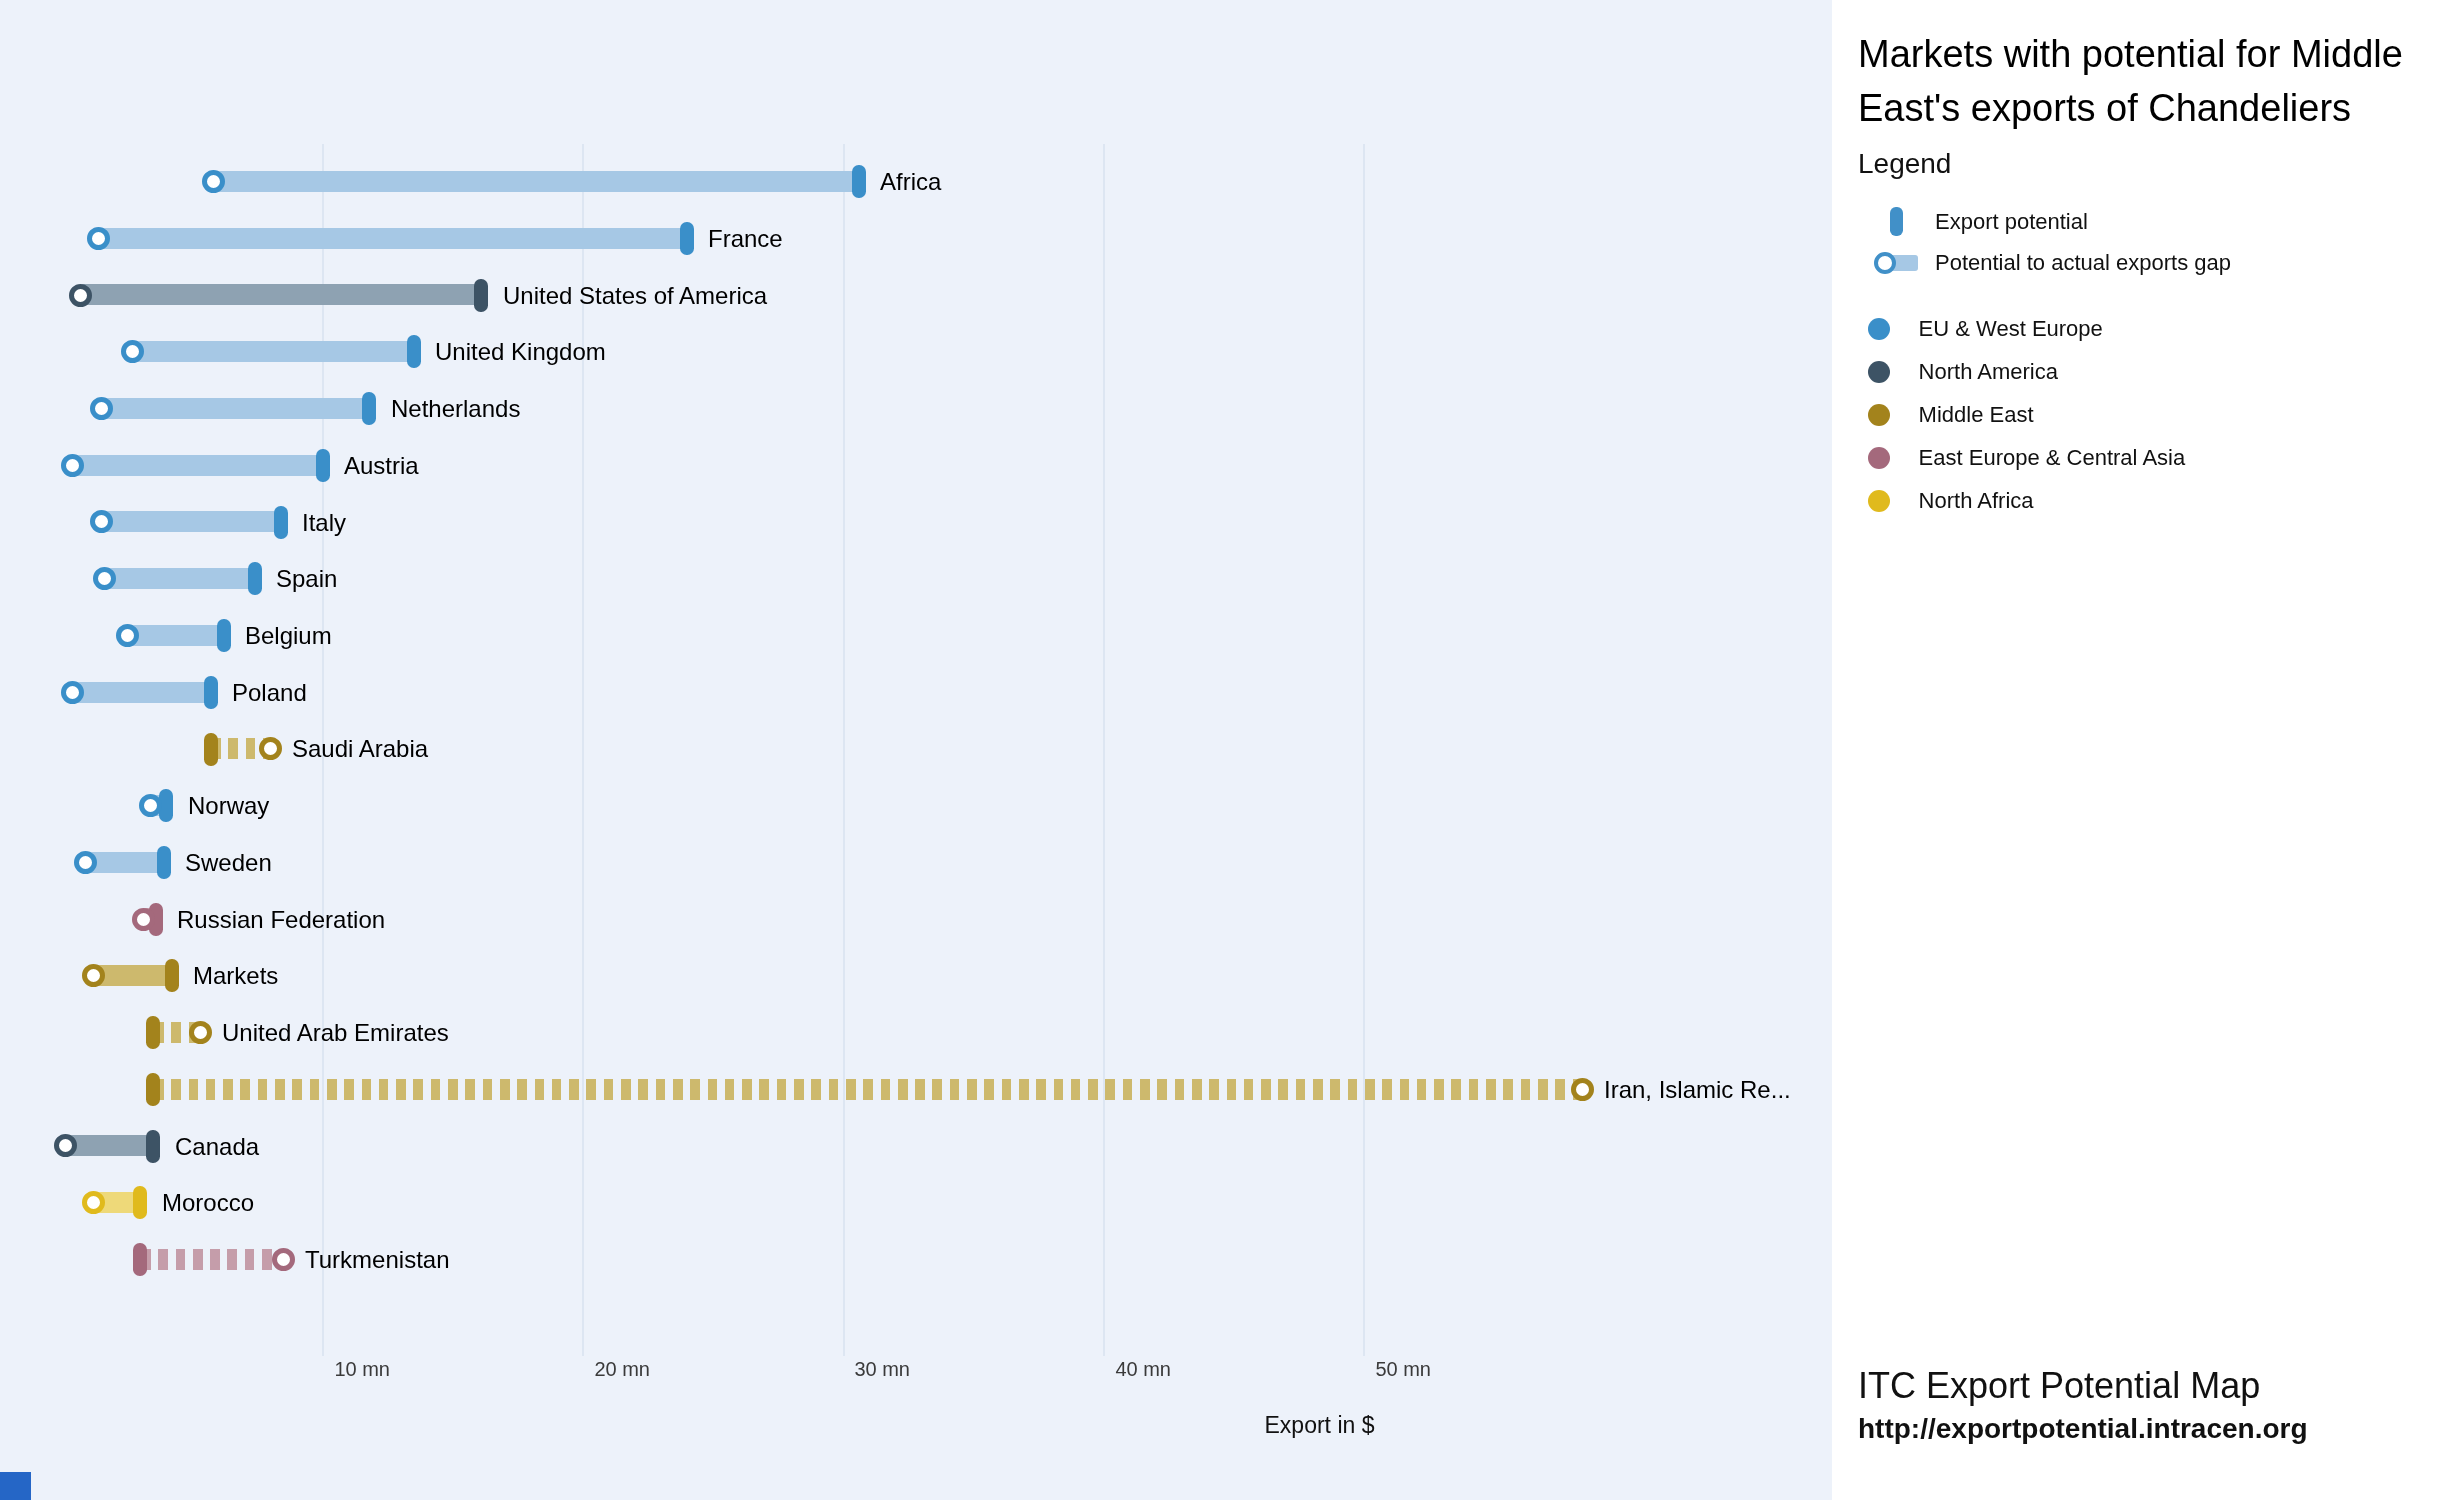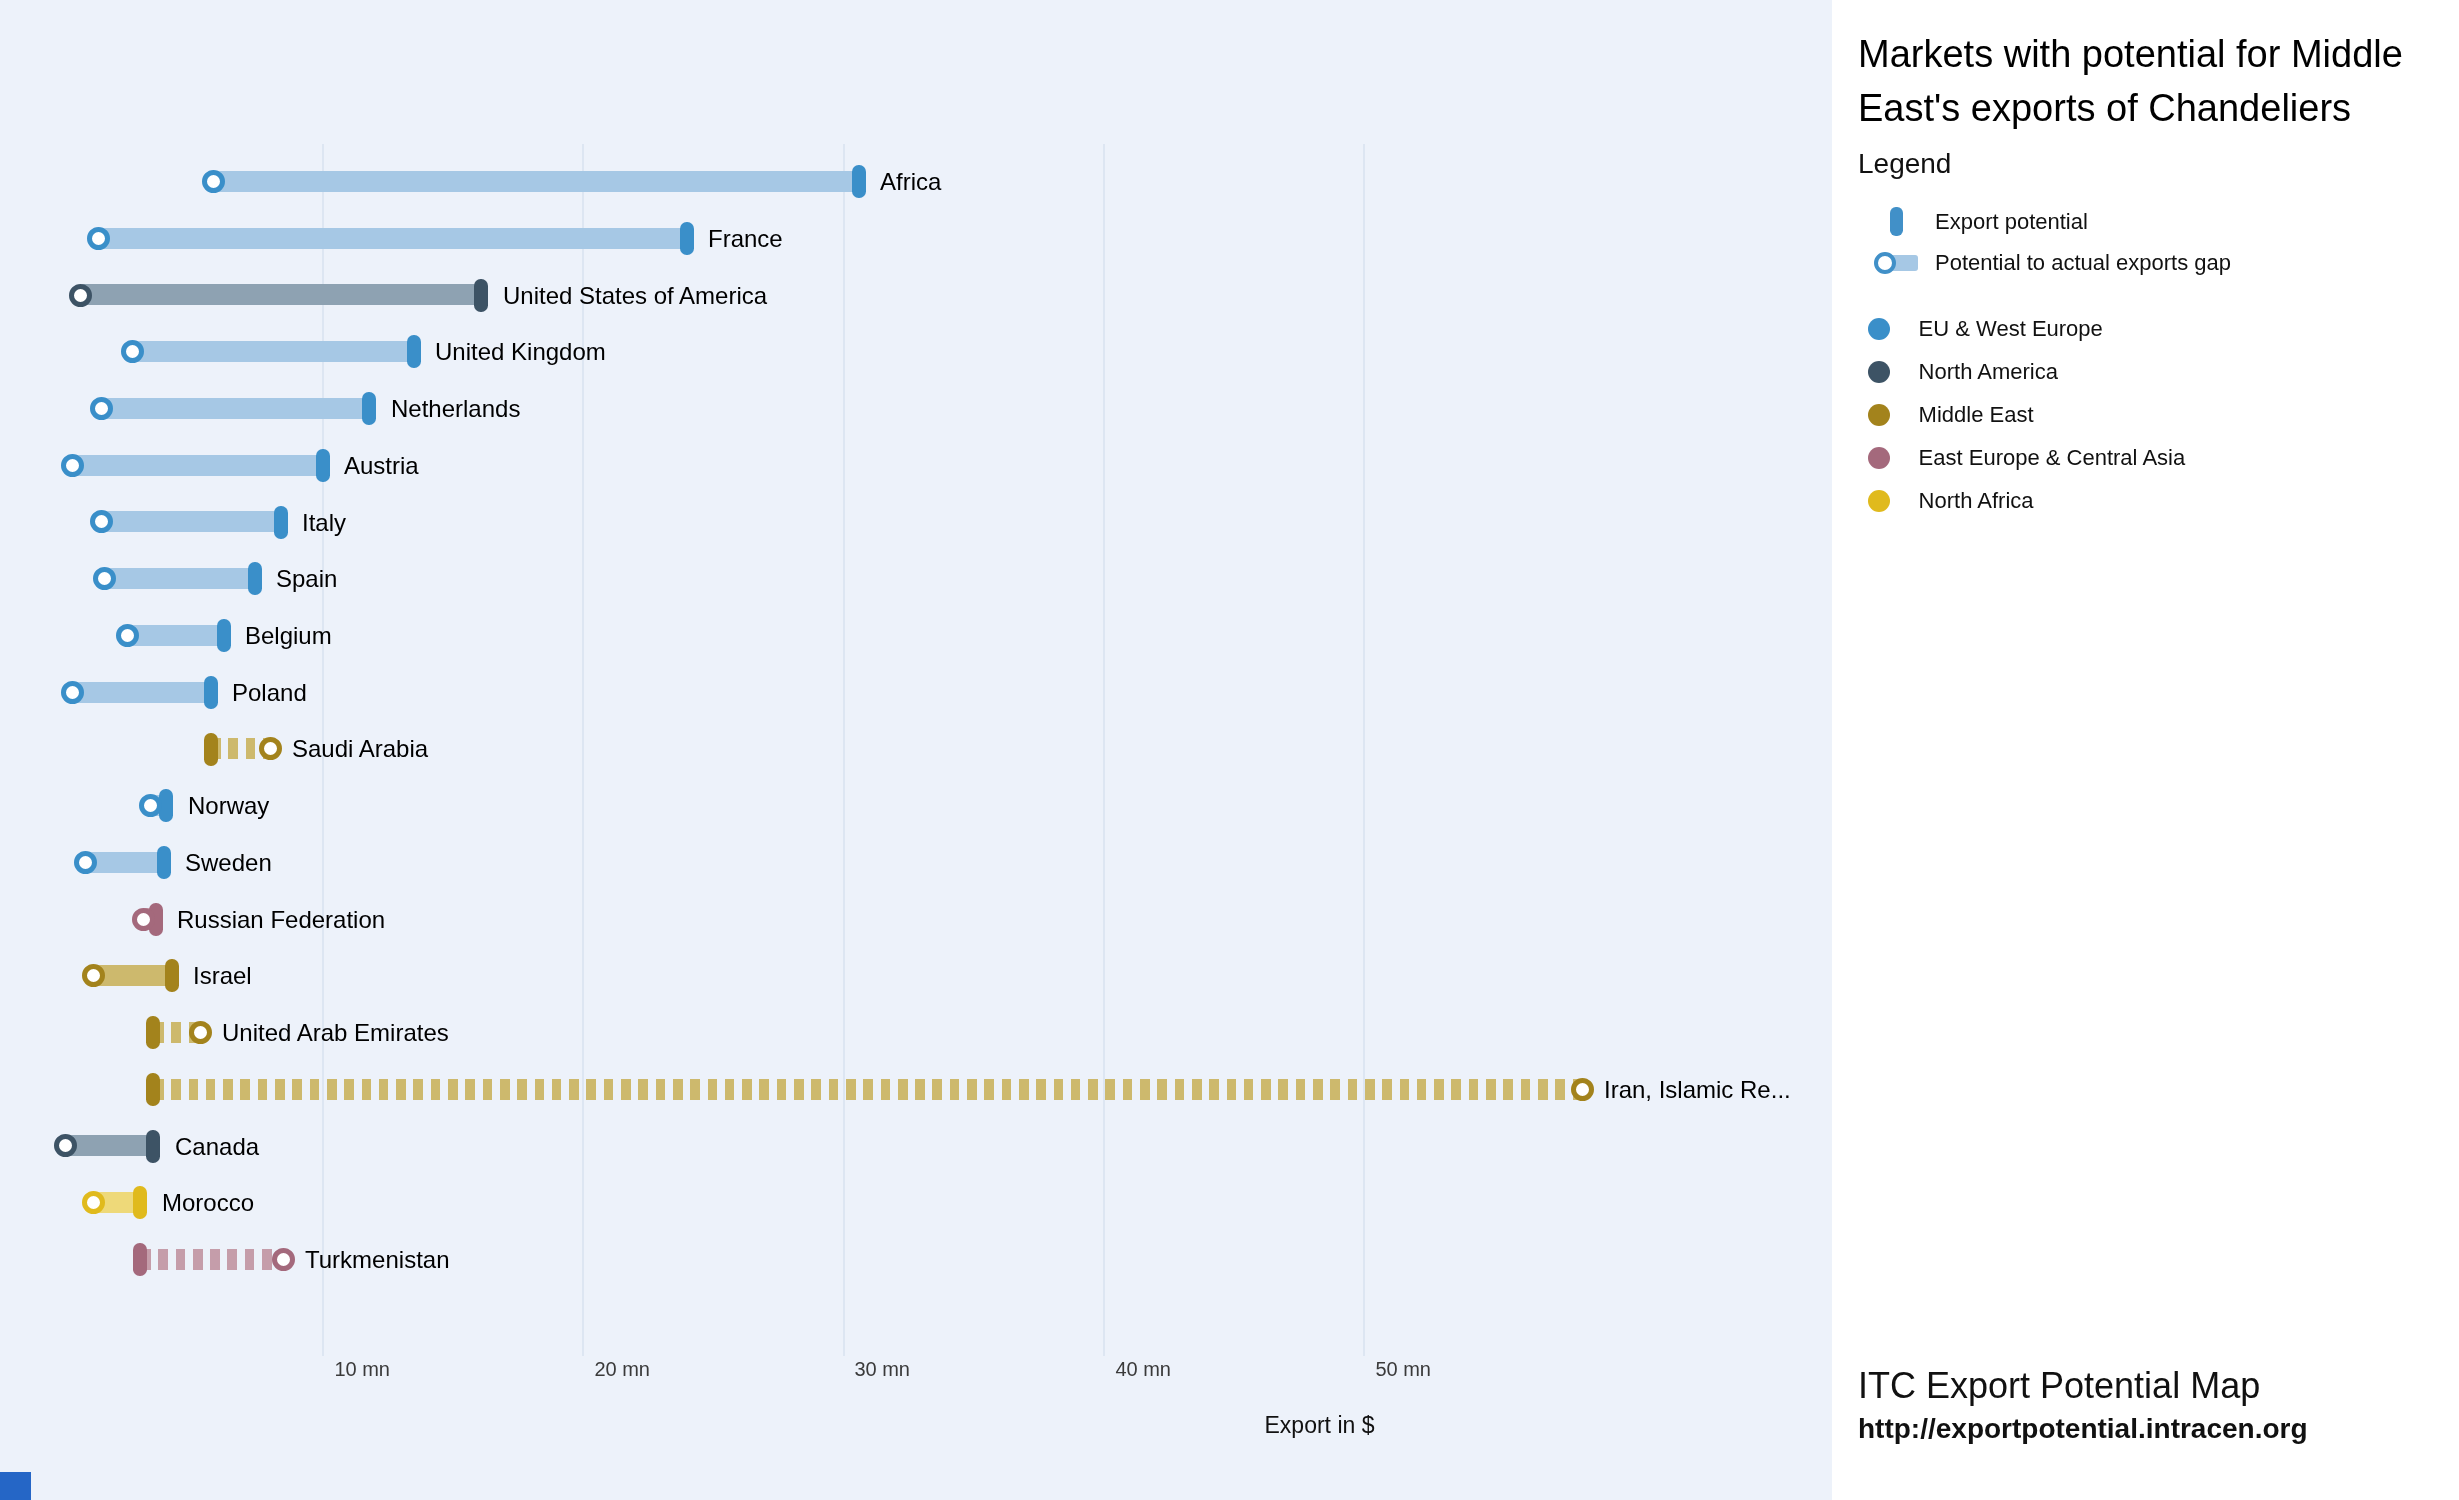--- a/index.html
+++ b/index.html
@@ -103,21 +103,21 @@
     <div class="pot-tick" style="left: 157px; top: 846px; background: rgb(58, 143, 201);"></div>
     <div class="act-circle" style="left: 74px; top: 851px; border: 5.8px solid rgb(58, 143, 201);"></div>
     <div class="market-label" style="left: 185px; top: 848px;">Sweden</div>
     <div class="gap-bar" style="left: 143px; top: 908px; width: 13px; background: rgb(197, 157, 170);"></div>
     <div class="pot-tick" style="left: 149px; top: 903px; background: rgb(164, 105, 124);"></div>
     <div class="act-circle" style="left: 132px; top: 908px; border: 5.8px solid rgb(164, 105, 124);"></div>
     <div class="market-label" style="left: 177px; top: 905px;">Russian Federation</div>
     <div class="gap-bar" style="left: 94px; top: 965px; width: 78px; background: rgb(205, 185, 109);"></div>
     <div class="pot-tick" style="left: 165px; top: 959px; background: rgb(163, 131, 28);"></div>
     <div class="act-circle" style="left: 82px; top: 964px; border: 5.8px solid rgb(163, 131, 28);"></div>
-    <div class="market-label" style="left: 193px; top: 961px;">Israel</div>
+    <div class="market-label" style="left: 193px; top: 961px;">Markets</div>
     <div class="gap-bar" style="left: 154px; top: 1022px; width: 47px; background: repeating-linear-gradient(90deg, rgb(205, 185, 109) 0px, rgb(205, 185, 109) 9.6px, transparent 9.6px, transparent 17.3px);"></div>
     <div class="pot-tick" style="left: 146px; top: 1016px; background: rgb(163, 131, 28);"></div>
     <div class="act-circle" style="left: 189px; top: 1021px; border: 5.8px solid rgb(163, 131, 28);"></div>
     <div class="market-label" style="left: 222px; top: 1018px;">United Arab Emirates</div>
     <div class="gap-bar" style="left: 154px; top: 1079px; width: 1429px; background: repeating-linear-gradient(90deg, rgb(205, 185, 109) 0px, rgb(205, 185, 109) 9.6px, transparent 9.6px, transparent 17.3px);"></div>
     <div class="pot-tick" style="left: 146px; top: 1073px; background: rgb(163, 131, 28);"></div>
     <div class="act-circle" style="left: 1571px; top: 1078px; border: 5.8px solid rgb(163, 131, 28);"></div>
     <div class="market-label" style="left: 1604px; top: 1075px;">Iran, Islamic Re...</div>
     <div class="gap-bar" style="left: 65px; top: 1135px; width: 89px; background: rgb(142, 162, 178);"></div>
     <div class="pot-tick" style="left: 146px; top: 1130px; background: rgb(61, 83, 101);"></div>

